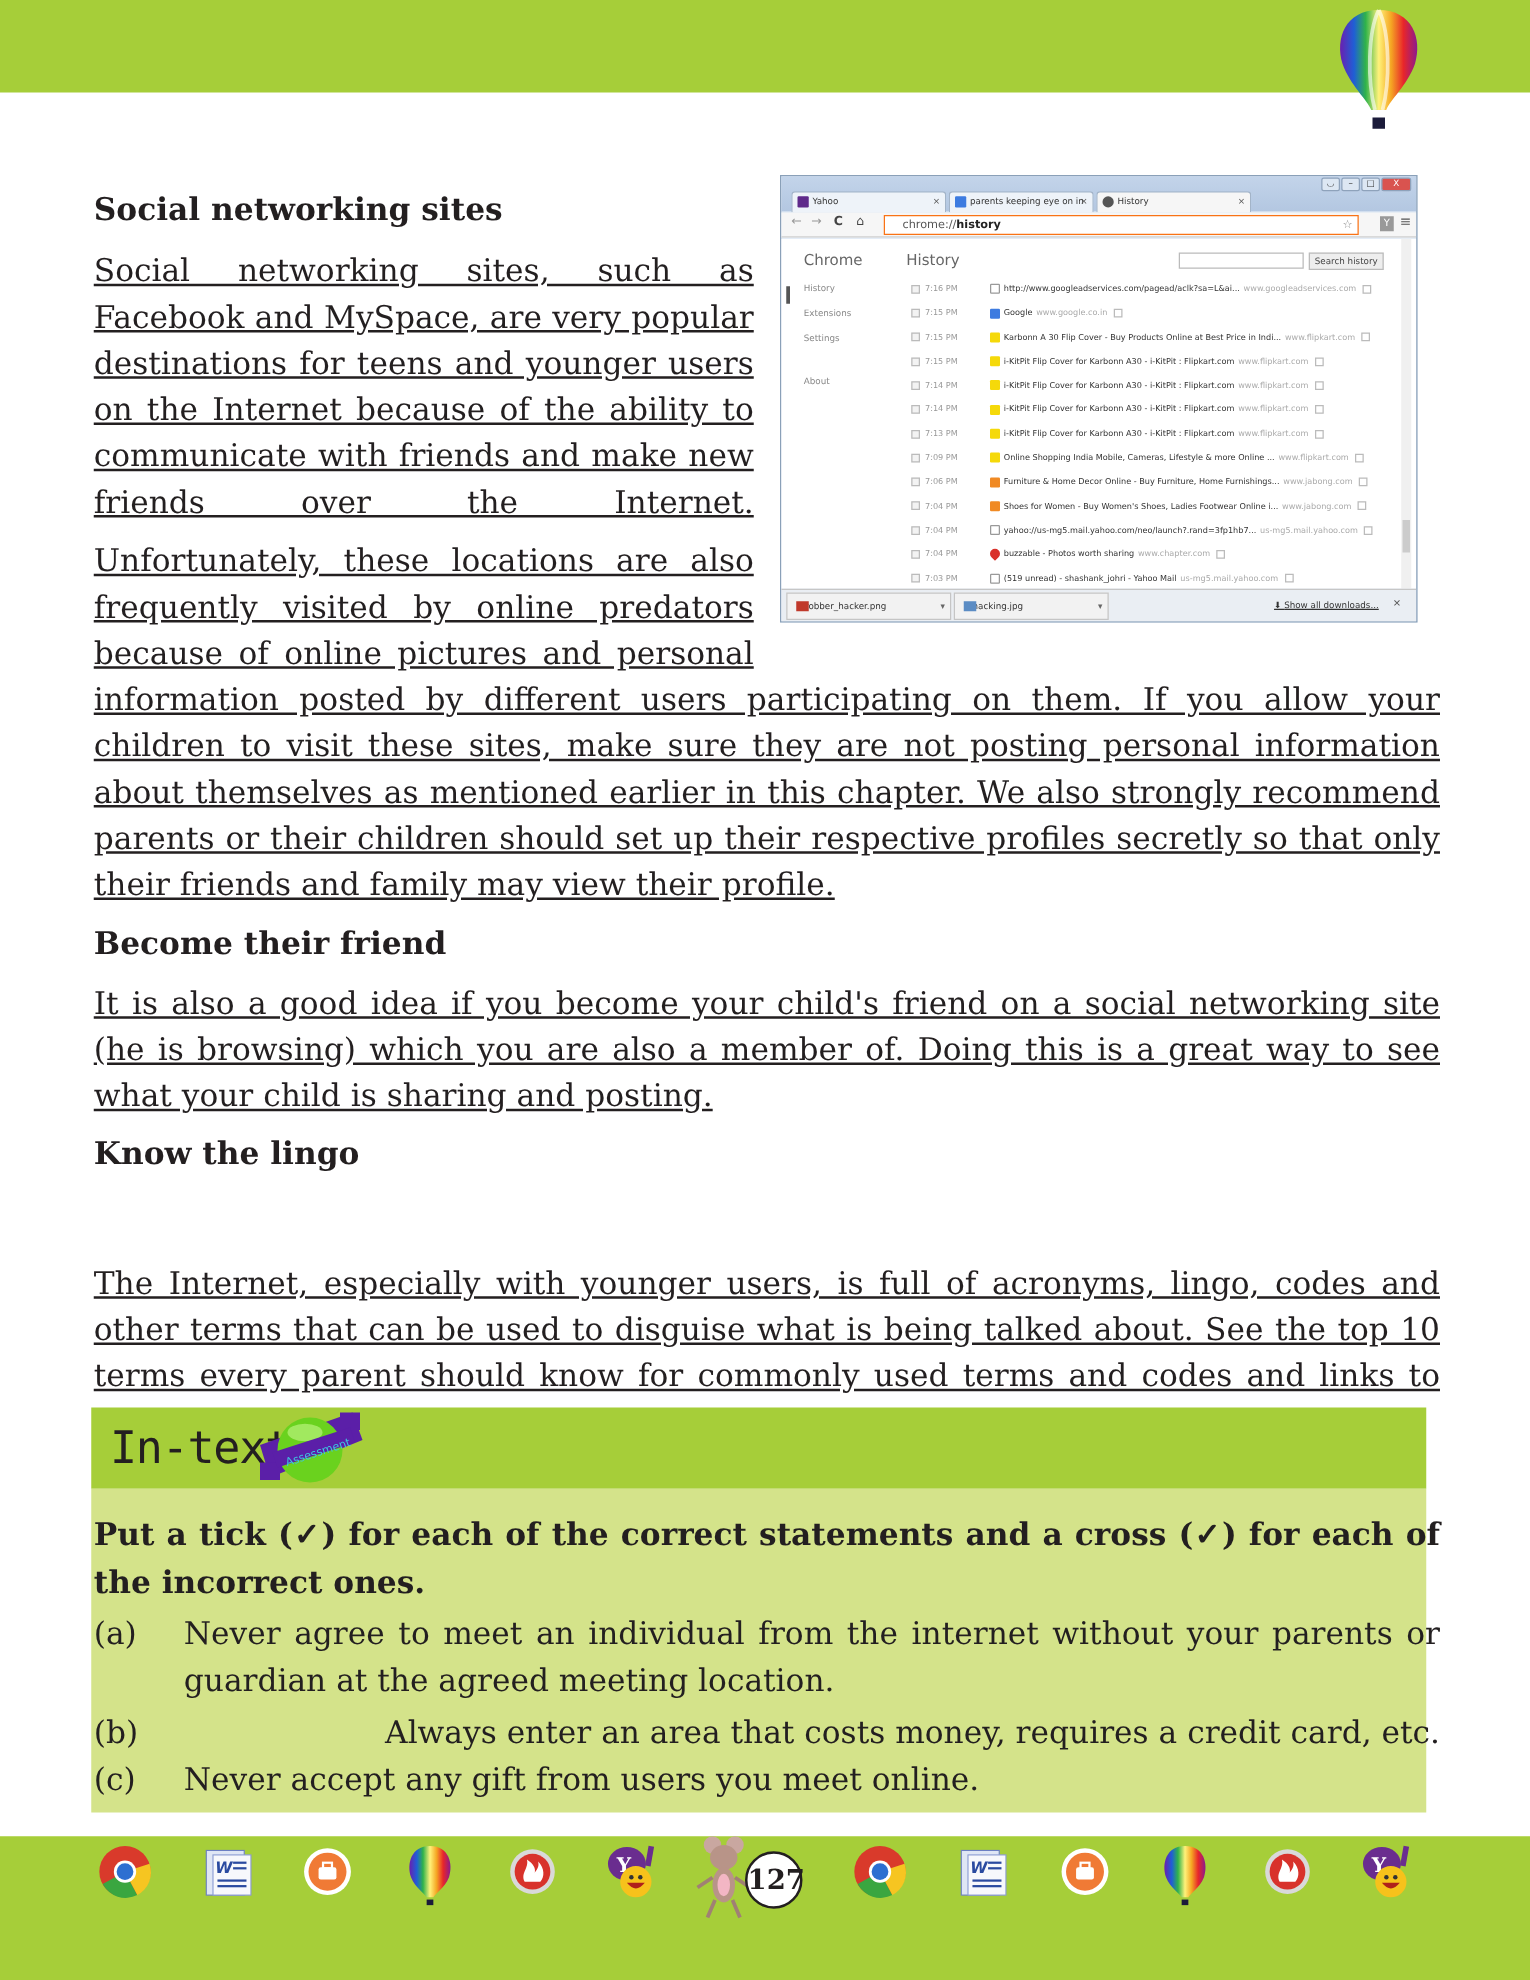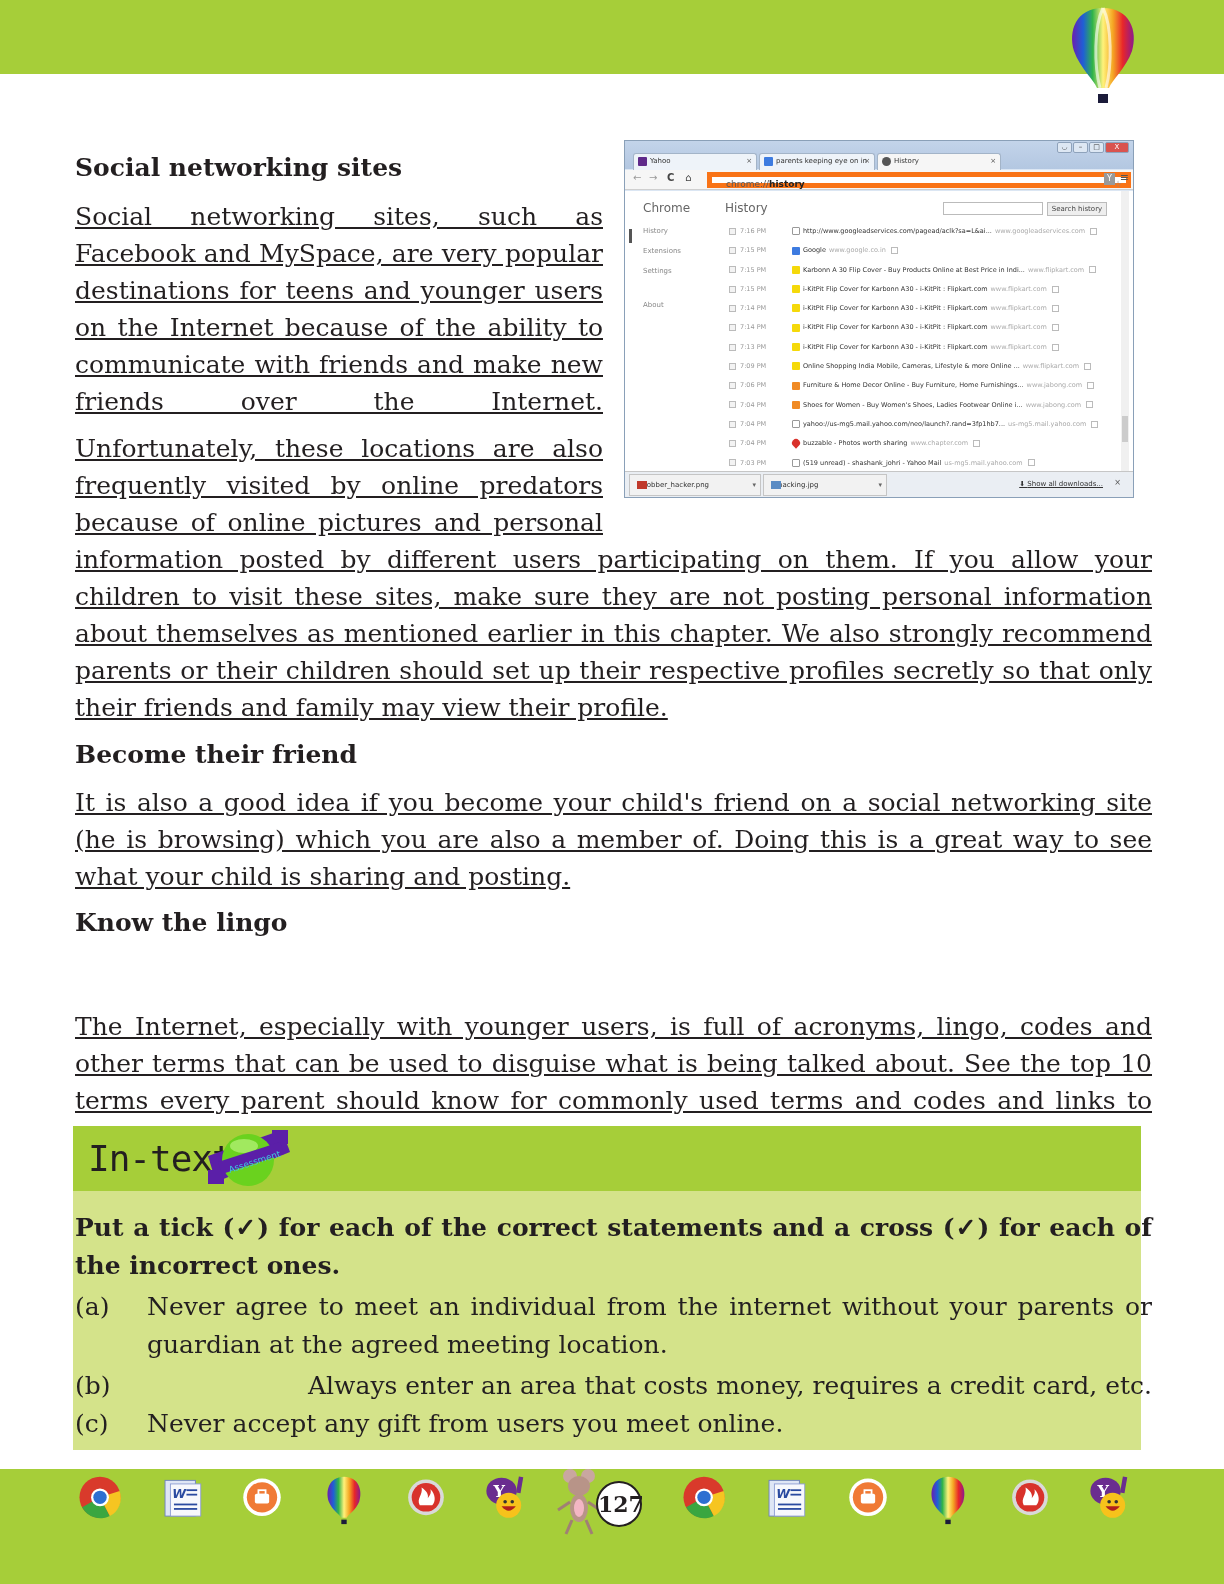--- a/index.html
+++ b/index.html
@@ -31,21 +31,21 @@
   .tab { position: absolute; top: 12px; height: 17px; background: #eef3f9; border: 1px solid #a3b4c8; border-bottom: none;
     border-radius: 3px 3px 0 0; font-size: 7px; line-height: 15px; padding-left: 16px; color: #333; }
   .tab.active { background: #f6f6f6; }
   .tab .ticon { position: absolute; left: 4px; top: 3px; width: 9px; height: 9px; border-radius: 1px; }
   .tab .tclose { position: absolute; right: 4px; top: 0; font-size: 7px; color: #555; }
   .winbtns { position: absolute; right: 4px; top: 1px; height: 12px; display: flex; gap: 1px; }
   .winbtn { width: 15px; height: 11px; background: #dde7f3; border: 1px solid #8ea2bb; border-radius: 2px; font-size: 7px; line-height: 9px; text-align: center; color: #333; }
   .winbtn.close { width: 24px; background: #d9534f; color: #fff; }
   .toolbar { position: absolute; left: 0; top: 29px; width: 100%; height: 20px; background: #f6f6f6; border-bottom: 1px solid #cfcfcf; }
   .nav { position: absolute; top: 2px; font-size: 10px; color: #999; }
-  .omni { position: absolute; left: 82px; top: 2px; width: 424px; height: 16px; background: #fff; border: 5px solid #f97316; font-size: 9px; line-height: 14px; padding-left: 14px; color: #555; }
+  .omni { position: absolute; left: 82px; top: 2px; width: 380px; height: 16px; background: #fff; border: 1px solid #f97316; font-size: 9px; line-height: 14px; padding-left: 14px; color: #555; }
   .omni b { color: #222; }
   .omni .star { position: absolute; right: 4px; top: 0; color: #888; }
   .toolbar .ext { position: absolute; right: 18px; top: 3px; width: 11px; height: 12px; background: #999; color: #fff; font-size: 8px; text-align: center; line-height: 12px; }
   .toolbar .menu { position: absolute; right: 4px; top: 1px; font-size: 11px; color: #555; }
 
   .content { position: absolute; left: 0; top: 50px; width: 100%; height: 280px; background: #ffffff; }
   .sidebar { position: absolute; left: 18px; top: 10px; }
   .sb-title { font-size: 12px; color: #666; margin-bottom: 12px; }
   .sb-item { font-size: 7px; color: #888; height: 20px; }
   .sb-sel { position: absolute; left: 4px; top: 38px; width: 3px; height: 14px; background: #555; }

